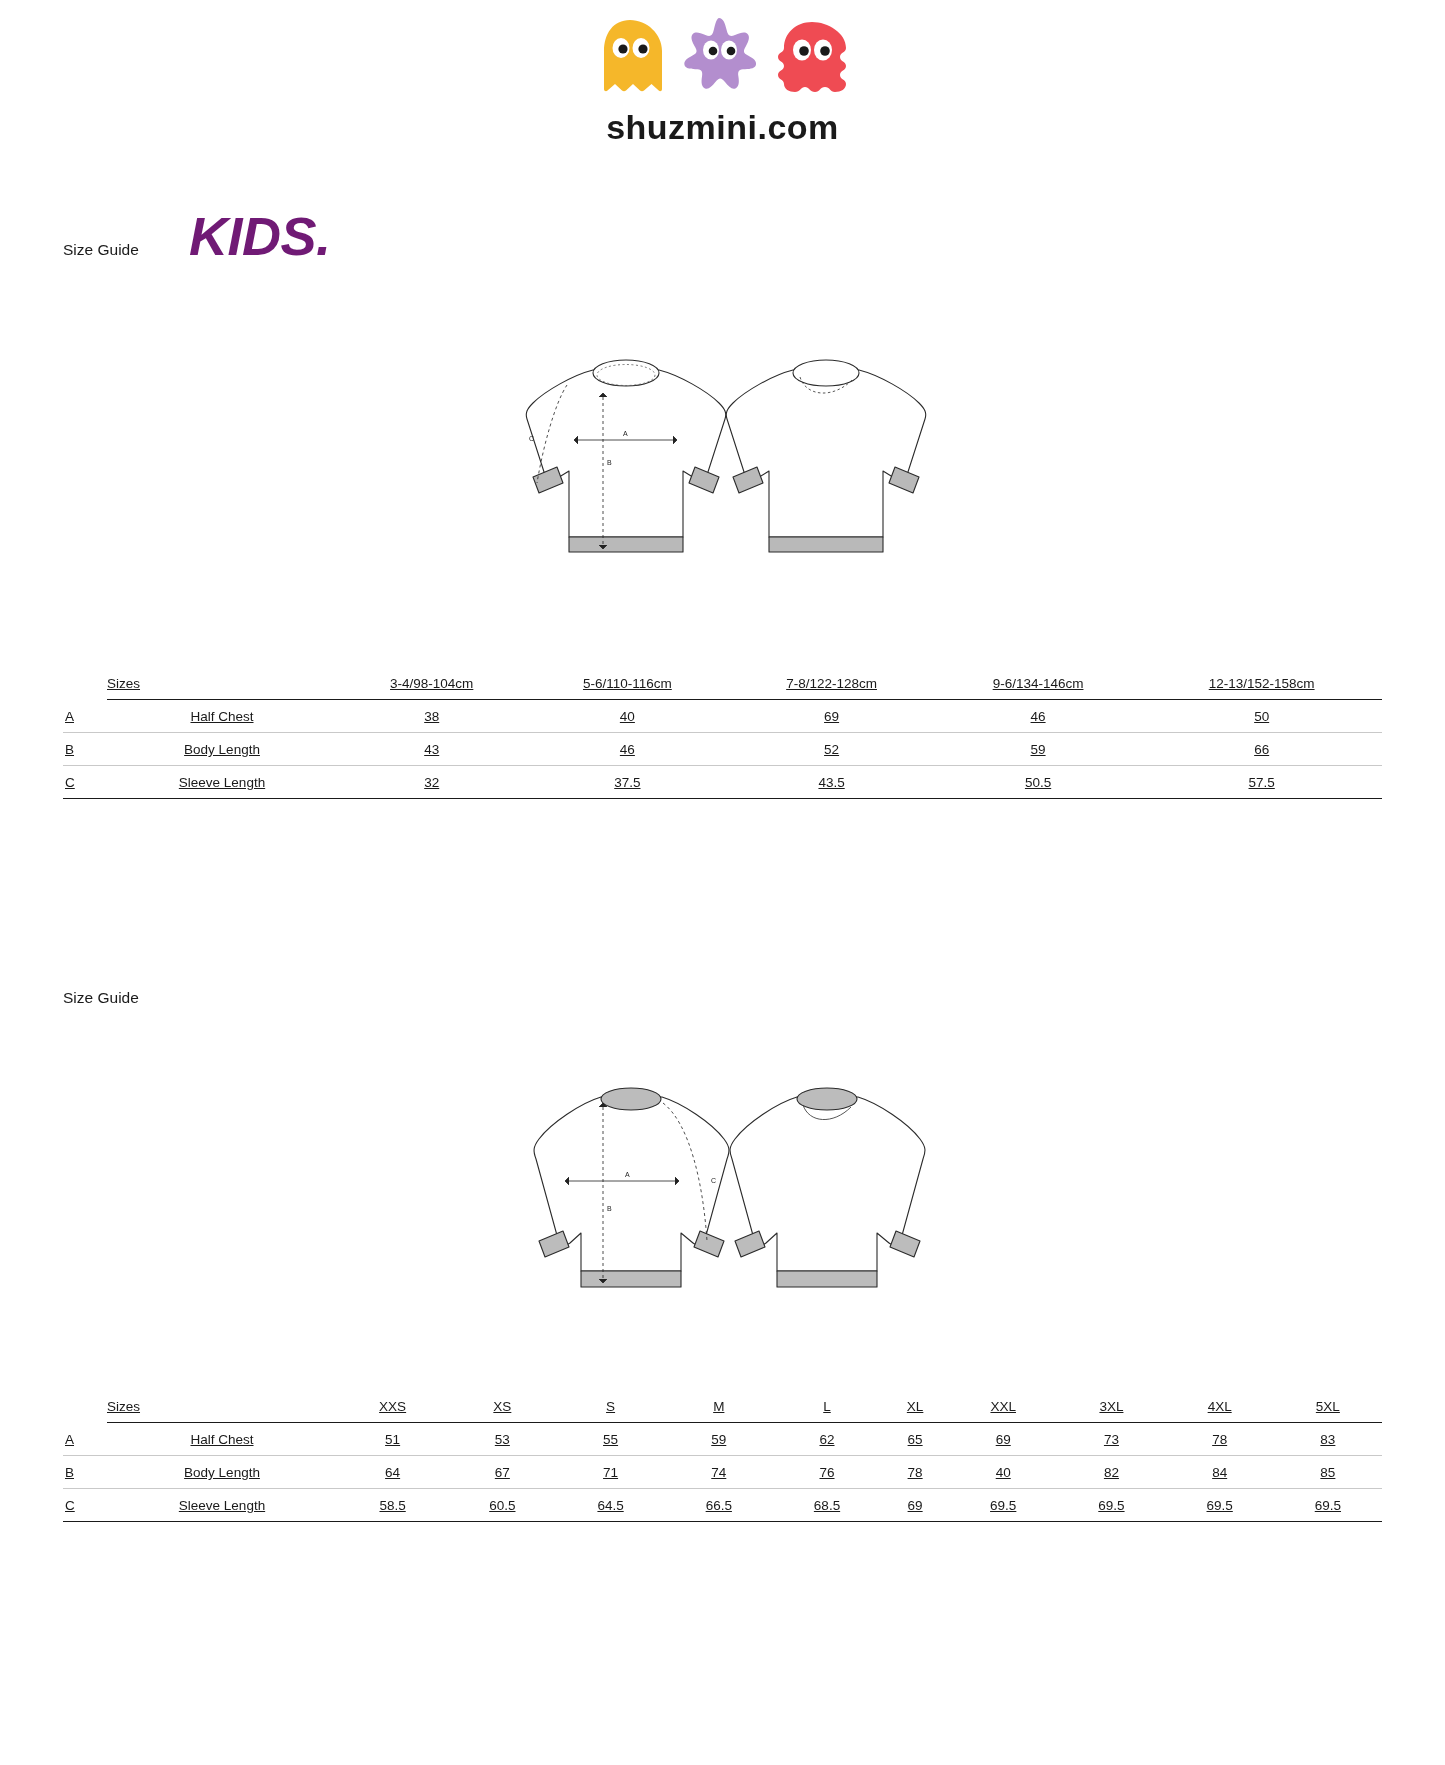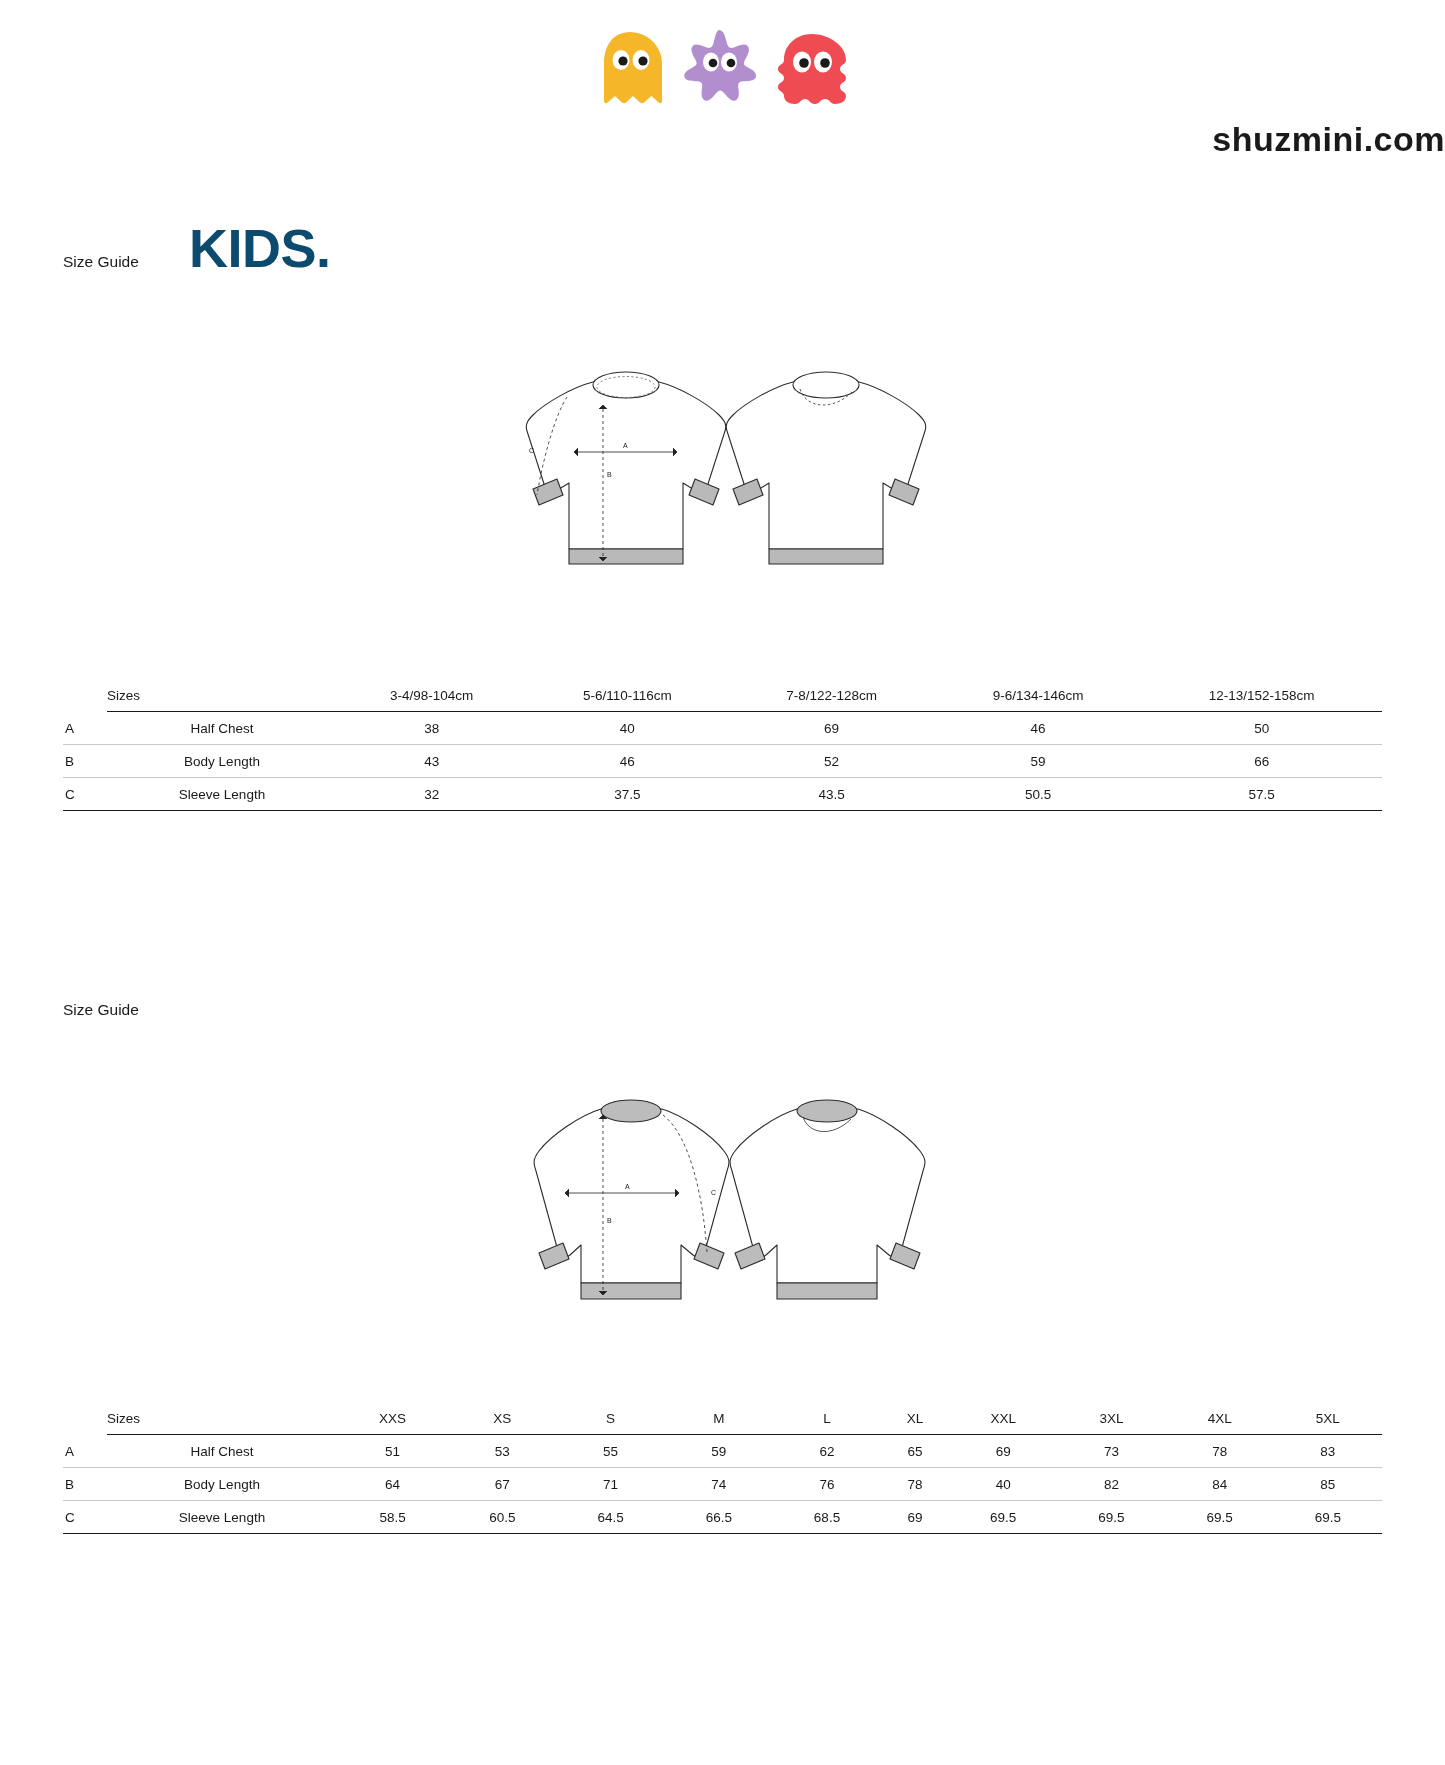--- a/index.html
+++ b/index.html
@@ -10,22 +10,22 @@
   body {
     width: 1445px;
     min-height: 1765px;
     font-family: "Liberation Sans", sans-serif;
     color: #1a1a1a;
     position: relative;
   }
 
   
   .logo-block {
-    padding-top: 20px;
-    text-align: right;
+    padding-top: 8px;
+    text-align: center;
   }
   .logo-icons {
     display: flex;
     justify-content: center;
     align-items: flex-end;
     gap: 18px;
     height: 86px;
   }
   .logo-wordmark {
     margin-top: 14px;
@@ -51,34 +51,35 @@
     width: 120px;
     flex: 0 0 120px;
   }
   .guide-title {
     font-size: 54px;
     font-weight: bold;
     letter-spacing: -0.5px;
     line-height: 1;
     margin-left: 6px;
   }
-  .guide-title.kids { color: #0c4a6e; }
+  .guide-title.kids { color: #701a75; font-style: italic; }
   .guide-title.adults { color: #b38ece; }
 
   
   .illu-wrap {
     display: flex;
     justify-content: center;
     align-items: center;
   }
   .illu-wrap svg { display: block; }
 
   
   .table-wrap {
     padding: 0 63px;
+    text-decoration: underline;
   }
   table.size-table {
     width: 100%;
     border-collapse: collapse;
     font-size: 13.5px;
   }
   table.size-table th,
   table.size-table td {
     padding: 9px 0 8px 0;
     font-weight: normal;

